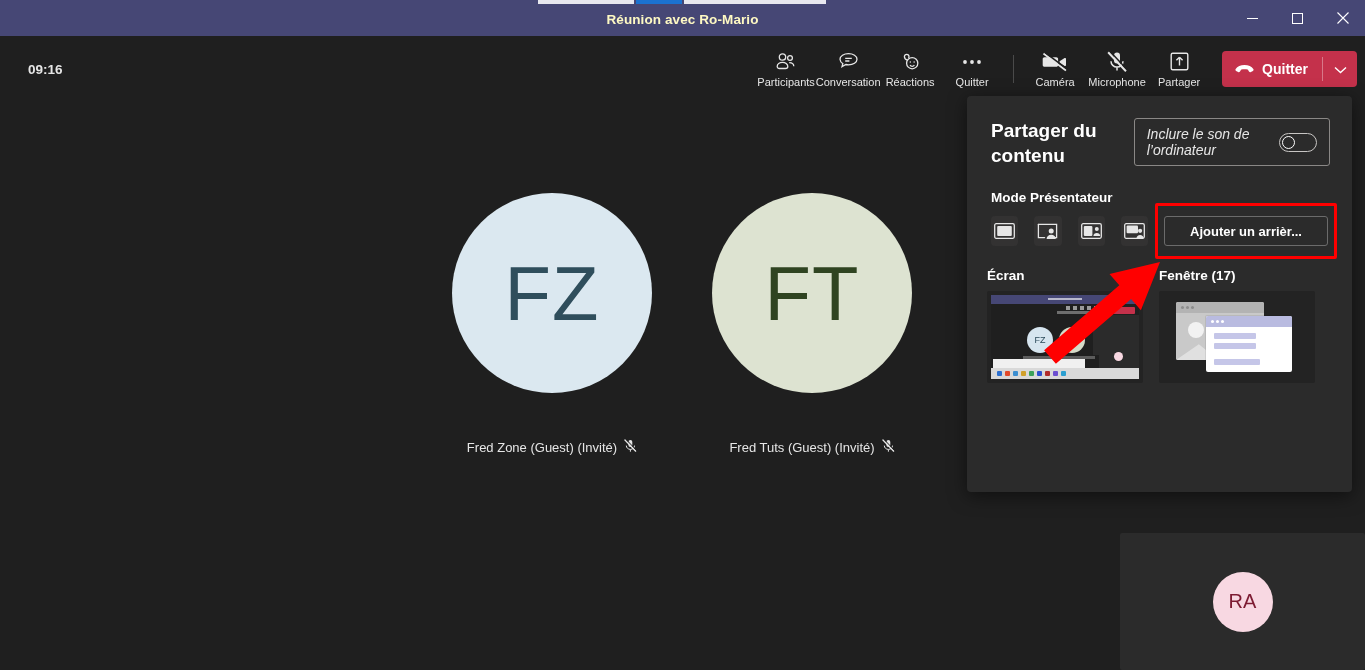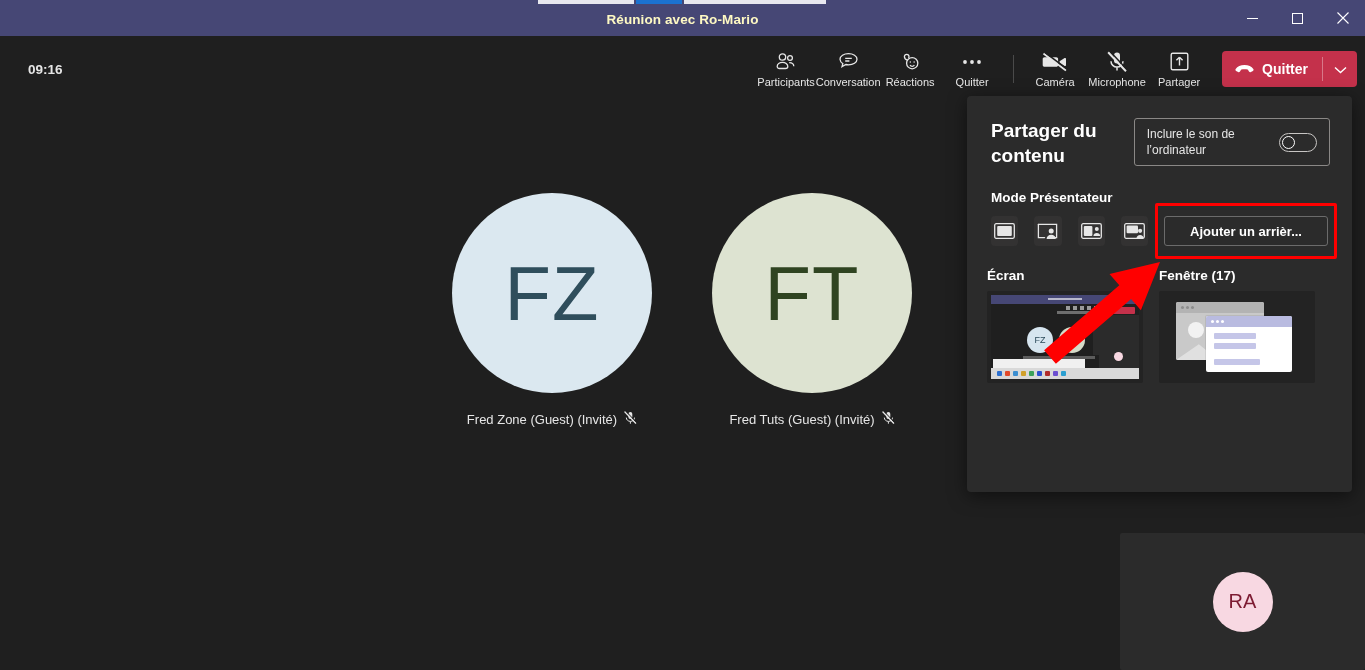--- a/index.html
+++ b/index.html
@@ -72,21 +72,21 @@
 
   
   .stage { position: absolute; left: 0; top: 102px; width: 1365px; height: 568px; background: #1f1f1f; }
   .tile { position: absolute; display: flex; flex-direction: column; align-items: center; }
   .avatar {
     width: 200px; height: 200px; border-radius: 50%;
     display: flex; align-items: center; justify-content: center;
     font-size: 76px; font-weight: 400; letter-spacing: 1px;
   }
   .tile-name {
-    margin-top: 18px; color: #e6e6e6; font-size: 13px;
+    margin-top: 46px; color: #e6e6e6; font-size: 13px;
     display: flex; align-items: center; gap: 7px; white-space: nowrap;
   }
 
   
   .pip {
     position: absolute; left: 1120px; top: 533px; width: 245px; height: 137px;
     background: #2b2b2b; display: flex; align-items: center; justify-content: center;
     border-radius: 2px;
   }
   .pip-avatar {
@@ -104,21 +104,21 @@
   }
   .sp-head { display: flex; align-items: flex-start; padding: 22px 22px 0 24px; gap: 14px; }
   .sp-title {
     color: #ffffff; font-size: 19px; font-weight: 700; line-height: 25px; width: 130px;
   }
   .sound-box {
     margin-left: auto; width: 198px; height: 48px;
     border: 1px solid #8a8886; border-radius: 3px;
     display: flex; align-items: center; padding: 0 12px; gap: 8px;
   }
-  .sound-label { color: #e6e6e6; font-size: 12px; line-height: 16px; }
+  .sound-label { color: #e6e6e6; font-size: 14px; line-height: 16px; font-style: italic; }
   .toggle {
     margin-left: auto; width: 38px; height: 19px; border-radius: 10px;
     border: 1px solid #c8c6c4; background: transparent; position: relative; cursor: pointer;
     flex: 0 0 auto;
   }
   .toggle .knob {
     position: absolute; left: 2px; top: 2px; width: 13px; height: 13px;
     border-radius: 50%; border: 1.5px solid #ffffff; background: transparent;
   }
   .sp-section-label {

